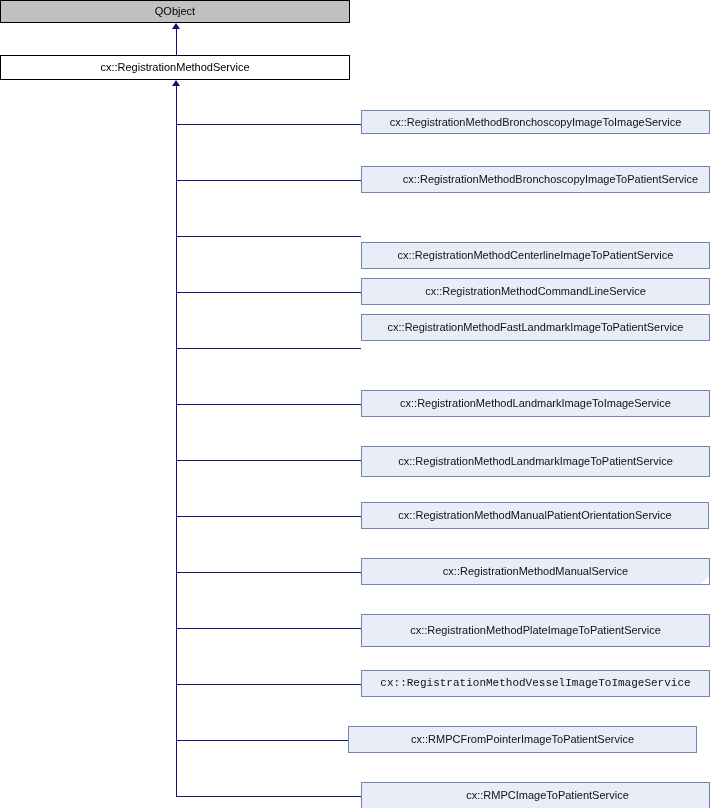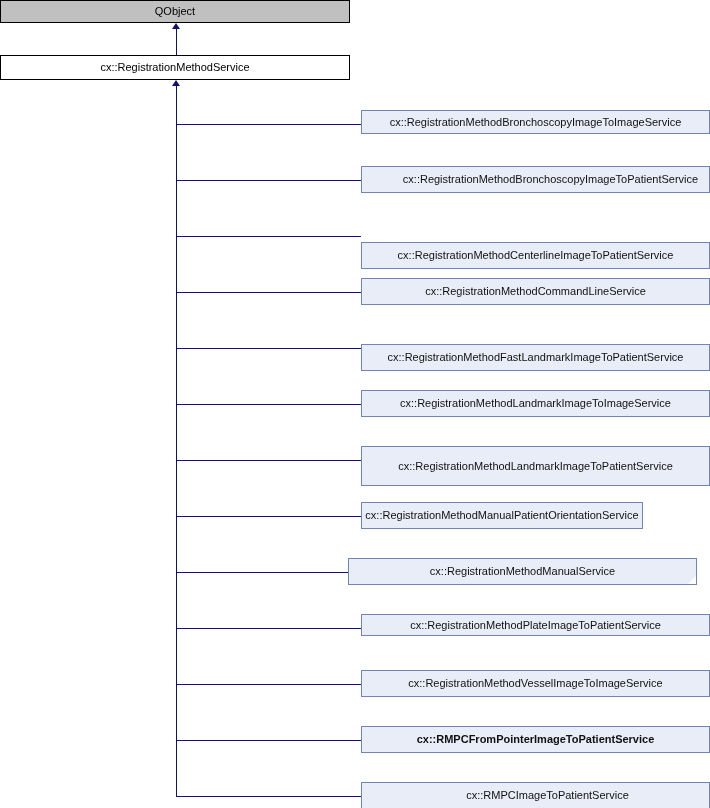--- a/index.html
+++ b/index.html
@@ -141,41 +141,41 @@
       </div>
       <div class="node derived" style="left: 361px; top: 166px; width: 349px; height: 27px; padding-left: 30px;">
         <span class="node-label">cx::RegistrationMethodBronchoscopyImageToPatientService</span>
       </div>
       <div class="node derived" style="left: 361px; top: 222px; width: 349px; height: 27px; margin-top: 20px;">
         <span class="node-label">cx::RegistrationMethodCenterlineImageToPatientService</span>
       </div>
       <div class="node derived" style="left: 361px; top: 278px; width: 349px; height: 27px; align-items: center;">
         <span class="node-label">cx::RegistrationMethodCommandLineService</span>
       </div>
-      <div class="node derived" style="left: 361px; top: 344px; width: 349px; height: 27px;">
+      <div class="node derived" style="left: 361px; top: 314px; width: 349px; height: 27px;">
         <span class="node-label">cx::RegistrationMethodFastLandmarkImageToPatientService</span>
       </div>
       <div class="node derived" style="left: 361px; top: 390px; width: 349px; height: 27px;">
         <span class="node-label">cx::RegistrationMethodLandmarkImageToImageService</span>
       </div>
-      <div class="node derived" style="left: 361px; top: 446px; width: 349px; height: 40px;">
+      <div class="node derived" style="left: 361px; top: 446px; width: 349px; height: 31px;">
         <span class="node-label">cx::RegistrationMethodLandmarkImageToPatientService</span>
       </div>
-      <div class="node derived" style="left: 361px; top: 502px; width: 282px; height: 27px;">
+      <div class="node derived" style="left: 361px; top: 502px; width: 348px; height: 27px;">
         <span class="node-label">cx::RegistrationMethodManualPatientOrientationService</span>
       </div>
-      <div class="node derived folded" style="left: 348px; top: 558px; width: 349px; height: 27px;">
+      <div class="node derived folded" style="left: 361px; top: 558px; width: 349px; height: 27px;">
         <span class="node-label">cx::RegistrationMethodManualService</span>
       </div>
-      <div class="node derived" style="left: 361px; top: 614px; width: 349px; height: 22px; text-align: right;">
+      <div class="node derived" style="left: 361px; top: 614px; width: 349px; height: 33px; text-align: right;">
         <span class="node-label">cx::RegistrationMethodPlateImageToPatientService</span>
       </div>
-      <div class="node derived" style="left: 361px; top: 670px; width: 349px; height: 27px;">
+      <div class="node derived" style="left: 361px; top: 670px; width: 349px; height: 27px; font-family: Liberation Mono, monospace;">
         <span class="node-label">cx::RegistrationMethodVesselImageToImageService</span>
       </div>
-      <div class="node derived" style="left: 361px; top: 726px; width: 349px; height: 27px; font-weight: bold;">
+      <div class="node derived" style="left: 348px; top: 726px; width: 349px; height: 27px;">
         <span class="node-label">cx::RMPCFromPointerImageToPatientService</span>
       </div>
       <div class="node derived" style="left: 361px; top: 782px; width: 349px; height: 27px; padding-left: 24px;">
         <span class="node-label">cx::RMPCImageToPatientService</span>
       </div>
     </div>
 </div>
 
 </body></html>

